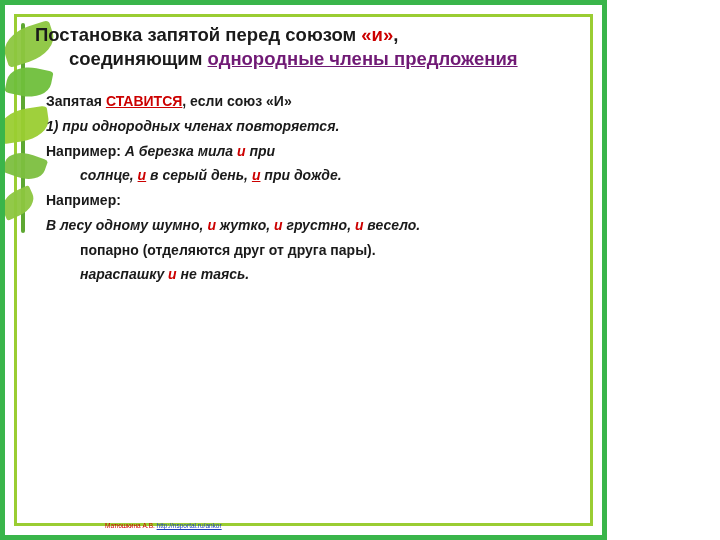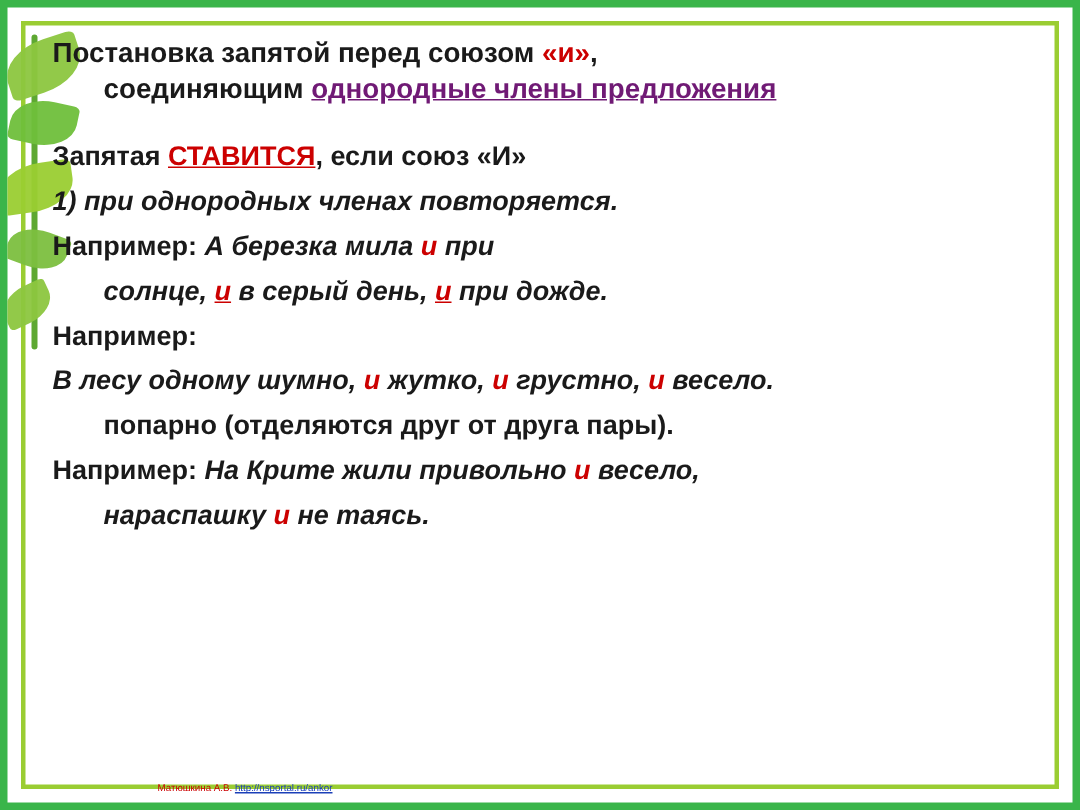--- a/index.html
+++ b/index.html
@@ -8,21 +8,21 @@
   }
   body {
     width: 720px;
     height: 540px;
     overflow: hidden;
     font-family: "Liberation Sans", sans-serif;
     background: #ffffff;
   }
   .slide {
     position: relative;
-    width: 720px;
+    width: 607px;
     height: 540px;
     box-sizing: border-box;
     background: #ffffff;
     border: 5px solid #3ab54a;
     padding: 0;
     overflow: hidden;
   }
   .slide-inner {
     position: absolute;
     left: 9px;
@@ -61,23 +61,23 @@
     position: absolute;
     left: 30px;
     top: 18px;
     right: 14px;
     bottom: 30px;
     z-index: 3;
     color: #1a1a1a;
   }
 
   .line {
-    font-size: 18px;
+    font-size: 14px;
     line-height: 1.27;
-    margin: 0 0 7px 0;
+    margin: 0 0 7px 11px;
     white-space: normal;
   }
   .indent {
     padding-left: 34px;
   }
   .b     { font-weight: bold; }
   .bi    { font-weight: bold; font-style: italic; }
   .red   { color: #cc0000; }
   .redu  { color: #cc0000; text-decoration: underline; }
   .blue  { color: #701a75; text-decoration: underline; }
@@ -143,23 +143,20 @@
 
 
     <div class="line b">Например:</div>
 
     <div class="line">
       <span class="bi">В лесу одному шумно, </span><span class="bi red">и</span><span class="bi"> жутко, </span><span class="bi red">и</span><span class="bi"> грустно, </span><span class="bi red">и</span><span class="bi"> весело.</span>
     </div>
 
     <div class="line b indent">попарно (отделяются друг от друга пары).</div>
 
-    <div class="line">
-      <span class="b">Например:</span><span class="bi"> На Крите жили привольно </span><span class="bi red">и</span><span class="bi"> весело,</span>
-    </div>
     <div class="line indent">
       <span class="bi">нараспашку </span><span class="bi red">и</span><span class="bi"> не таясь.</span>
     </div>
 
   </div>
 
   <div class="footer">
     <span class="red">Матюшкина А.В. </span><span class="link">http://nsportal.ru/ankor</span>
   </div>
 </div>

